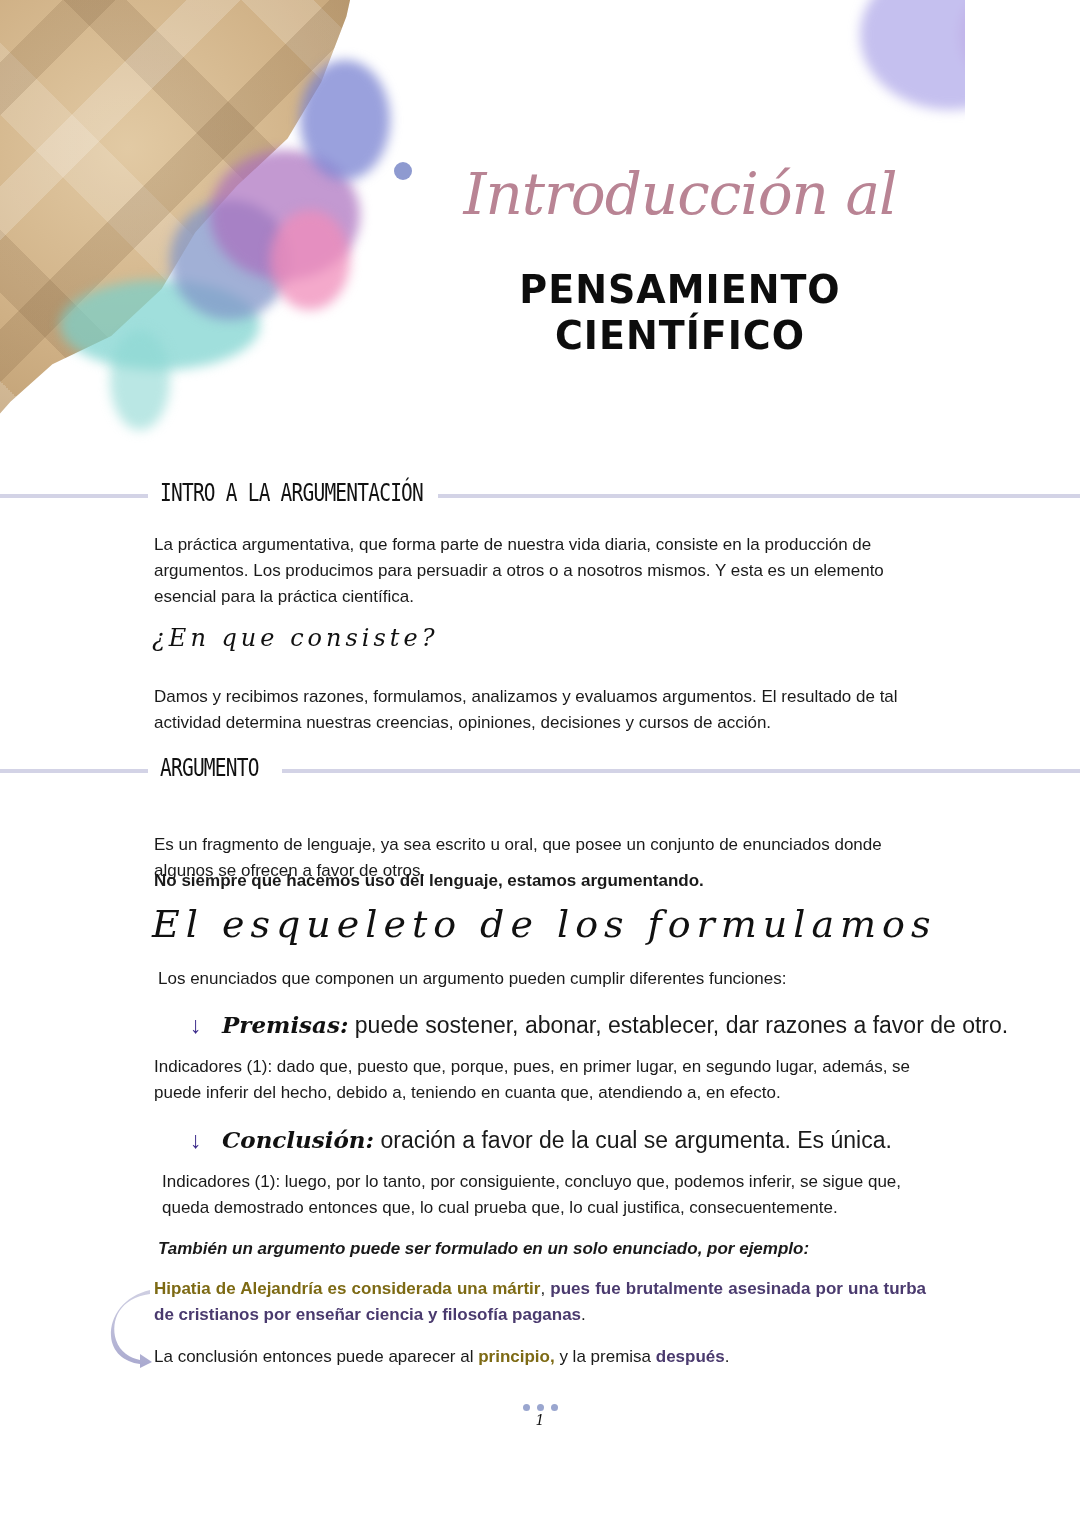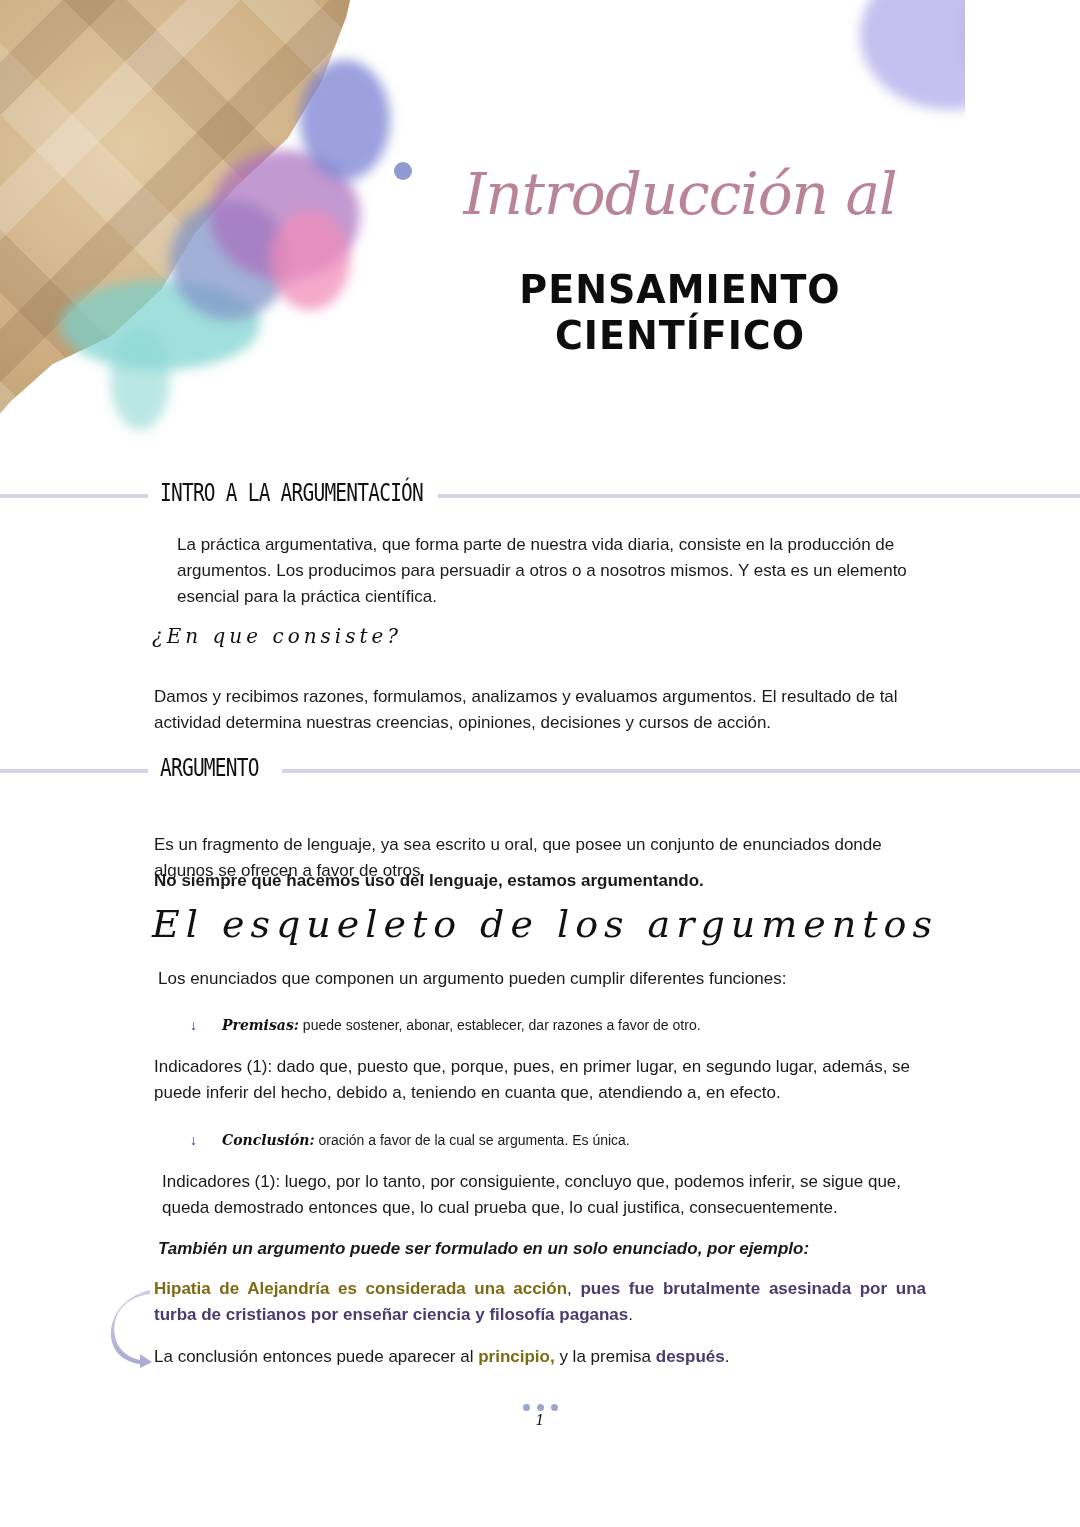--- a/index.html
+++ b/index.html
@@ -55,21 +55,21 @@
   
   .p {
     position: absolute; left: 154px; width: 772px;
     font-family: "Liberation Sans", sans-serif; font-size: 17px; line-height: 26px; color: #1a1a1a;
   }
   .bold { font-weight: bold; }
   .bi { font-weight: bold; font-style: italic; }
   .script {
     position: absolute; font-family: "DejaVu Serif", serif; font-style: italic; color: #111;
   }
-  .bullet { position: absolute; left: 190px; font-size: 14px; line-height: 26px; }
+  .bullet { position: absolute; left: 190px; font-size: 23px; line-height: 26px; }
   .bullet .arrow { display: inline-block; width: 18px; color: #3b2a8a; font-weight: bold; margin-right: 14px; }
   .bullet .term { font-family: "DejaVu Serif", serif; font-weight: bold; font-style: italic; color: #111; }
 
   .olive { color: #7d6a14; font-weight: bold; }
   .plum  { color: #4a3a6e; font-weight: bold; }
 
   .curve-arrow { position: absolute; left: 110px; top: 1290px; width: 44px; height: 78px; }
 
   .pager { position: absolute; left: 520px; top: 1404px; width: 40px; text-align: center; }
   .pager .dots { display: flex; gap: 7px; justify-content: center; }
@@ -99,37 +99,37 @@
   <div class="title-script">Introducción al</div>
   <div class="title-caps">PENSAMIENTO CIENTÍFICO</div>
 </div>
 
 <div class="section-head" style="top:478px;padding-left:16px;">
   <div class="line-left" style="width:148px;"></div>
   <div class="label">INTRO A LA ARGUMENTACIÓN</div>
   <div class="line-right" style="left:438px;"></div>
 </div>
 
-<p class="p" style="top:532px;margin-left:23px;">La práctica argumentativa, que forma parte de nuestra vida diaria, consiste en la producción de argumentos. Los producimos para persuadir a otros o a nosotros mismos. Y esta es un elemento esencial para la práctica científica.</p>
+<p class="p" style="top:532px;">La práctica argumentativa, que forma parte de nuestra vida diaria, consiste en la producción de argumentos. Los producimos para persuadir a otros o a nosotros mismos. Y esta es un elemento esencial para la práctica científica.</p>
 
-<div class="script" style="left:152px; top:624px; font-size:20px; letter-spacing:4px;">¿En que consiste?</div>
+<div class="script" style="left:152px; top:624px; font-size:24px; letter-spacing:4px;">¿En que consiste?</div>
 
 <p class="p" style="top:684px;">Damos y recibimos razones, formulamos, analizamos y evaluamos argumentos. El resultado de tal actividad determina nuestras creencias, opiniones, decisiones y cursos de acción.</p>
 
 <div class="section-head" style="top:753px;">
   <div class="line-left" style="width:148px;"></div>
   <div class="label">ARGUMENTO</div>
   <div class="line-right" style="left:282px;"></div>
 </div>
 
 <p class="p" style="top:800px;margin-top:32px;">Es un fragmento de lenguaje, ya sea escrito u oral, que posee un conjunto de enunciados donde algunos se ofrecen a favor de otros.</p>
 
 <p class="p bold" style="top:868px;">No siempre que hacemos uso del lenguaje, estamos argumentando.</p>
 
-<div class="script" style="left:152px; top:902px; font-size:38px; letter-spacing:6px;">El esqueleto de los argumentos</div>
+<div class="script" style="left:152px; top:902px; font-size:38px; letter-spacing:6px;">El esqueleto de los formulamos</div>
 
 <p class="p" style="top:966px; left:158px;">Los enunciados que componen un argumento pueden cumplir diferentes funciones:</p>
 
 <div class="bullet" style="top:1012px;">
   <span class="arrow">↓</span><span class="term">Premisas:</span><span> puede sostener, abonar, establecer, dar razones a favor de otro.</span>
 </div>
 
 <p class="p" style="top:1054px;">Indicadores (1): dado que, puesto que, porque, pues, en primer lugar, en segundo lugar, además, se puede inferir del hecho, debido a, teniendo en cuanta que, atendiendo a, en efecto.</p>
 
 <div class="bullet" style="top:1127px;">
@@ -144,21 +144,21 @@
   <defs>
     <linearGradient id="ga" x1="0" y1="0" x2="0" y2="1">
       <stop offset="0" stop-color="#cfcfe2"></stop>
       <stop offset="1" stop-color="#a9a9cf"></stop>
     </linearGradient>
   </defs>
   <path d="M40 4 C 10 8, 0 30, 6 50 C 10 62, 20 68, 30 70 L 30 64 L 42 72 L 30 78 L 30 74 C 14 72, 2 62, 1 46 C 0 26, 14 6, 40 0 Z" fill="url(#ga)"></path>
 </svg>
 
 <p class="p" style="top:1276px; text-align:justify;">
-  <span class="olive">Hipatia de Alejandría es considerada una acción</span><span>, </span><span class="plum">pues fue brutalmente asesinada por una turba de cristianos por enseñar ciencia y filosofía paganas</span><span>.</span>
+  <span class="olive">Hipatia de Alejandría es considerada una mártir</span><span>, </span><span class="plum">pues fue brutalmente asesinada por una turba de cristianos por enseñar ciencia y filosofía paganas</span><span>.</span>
 </p>
 
 <p class="p" style="top:1344px;">
   <span>La conclusión entonces puede aparecer al </span><span class="olive">principio,</span><span> y la premisa </span><span class="plum">después</span><span>.</span>
 </p>
 
 <div class="pager">
   <div class="dots">
       <span></span>
       <span></span>

